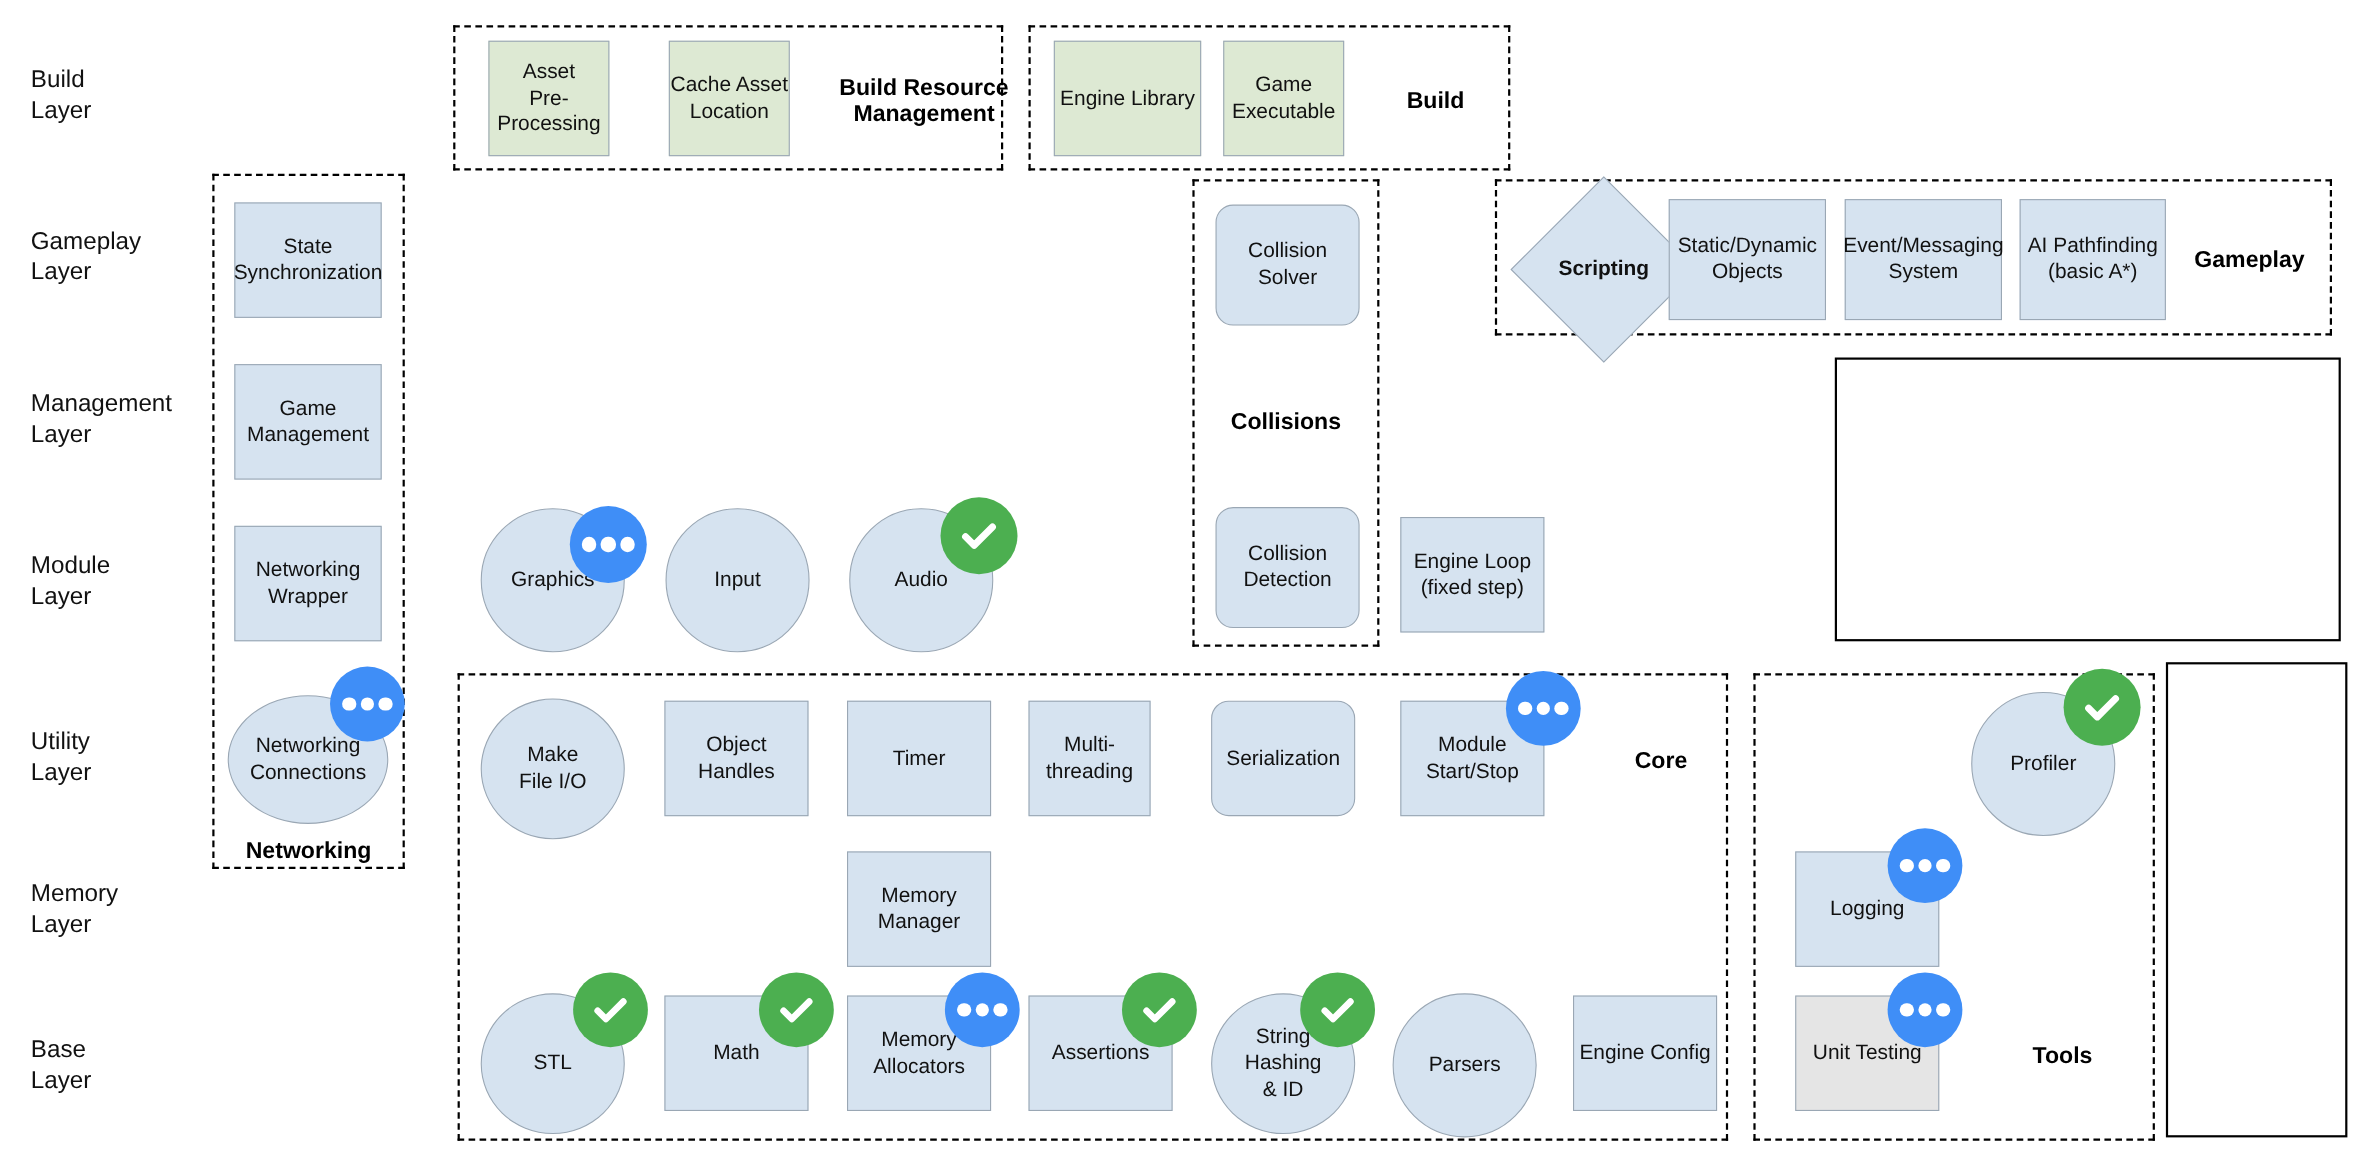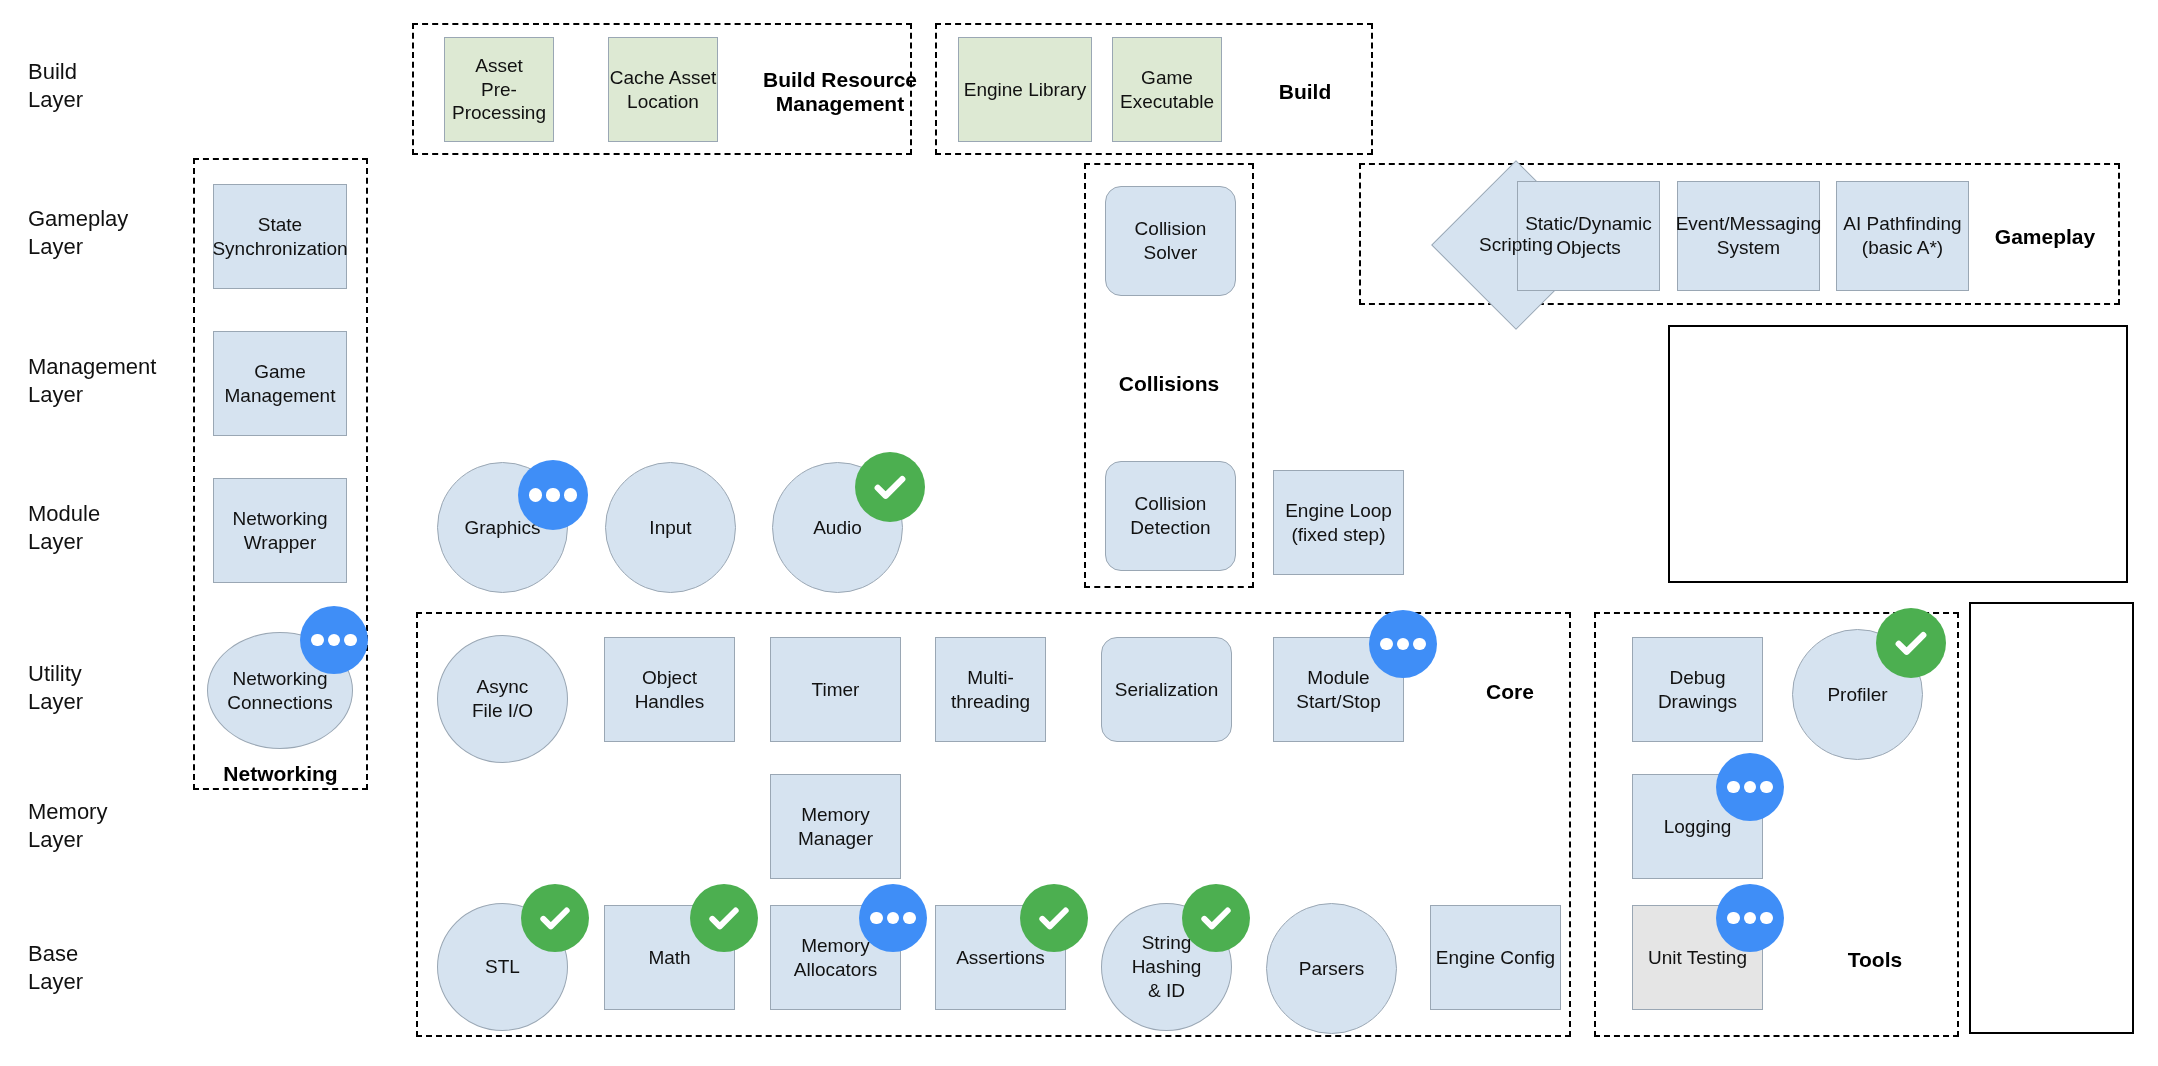--- a/index.html
+++ b/index.html
@@ -129,21 +129,21 @@
 Solver</div>
   <div class="node round fill-blue" style="left:1105px;top:461px;width:131px;height:110px;">Collision
 Detection</div>
 
   <div class="node rect fill-blue" style="left:1273px;top:470px;width:131px;height:105px;">Engine Loop
 (fixed step)</div>
 
   <div class="group" style="left:1359px;top:163px;width:761px;height:142px;"></div>
   <div class="group-label" style="left:1975px;top:225px;width:140px;">Gameplay</div>
 
-  <div class="diamond-wrap" style="left:1456px;top:185px;width:120px;height:120px;">
+  <div class="diamond-wrap" style="left:1398px;top:185px;width:120px;height:120px;font-weight:bold;">
     <div class="diamond-shape"></div>
     <div class="diamond-text">Scripting</div>
   </div>
 
   <div class="node rect fill-blue" style="left:1517px;top:181px;width:143px;height:110px;">Static/Dynamic
 Objects</div>
   <div class="node rect fill-blue" style="left:1836px;top:181px;width:133px;height:110px;">AI Pathfinding
 (basic A*)</div>
   <div class="node rect fill-blue" style="left:1677px;top:181px;width:143px;height:110px;">Event/Messaging
 System</div>
@@ -168,21 +168,21 @@
 
   <div class="legend-swatch fill-blue" style="left:1927px;top:478px;width:37px;height:37px;border-radius:50%;"></div>
   <div class="legend-item-label" style="left:1976px;top:484px;">3rd Party</div>
 
   <div class="legend-swatch fill-blue" style="left:1932px;top:533px;width:28px;height:28px;transform:rotate(45deg);"></div>
   <div class="legend-item-label" style="left:1976px;top:534px;">If Time Permits</div>
 
   <div class="group" style="left:416px;top:612px;width:1155px;height:425px;"></div>
   <div class="group-label" style="left:1455px;top:680px;width:110px;">Core</div>
 
-  <div class="node ellipse fill-blue" style="left:437px;top:635px;width:131px;height:128px;">Async
+  <div class="node ellipse fill-blue" style="left:437px;top:635px;width:131px;height:128px;">Make
 File I/O</div>
   <div class="node rect fill-blue" style="left:604px;top:637px;width:131px;height:105px;">Object
 Handles</div>
   <div class="node rect fill-blue" style="left:770px;top:637px;width:131px;height:105px;">Timer</div>
   <div class="node rect fill-blue" style="left:935px;top:637px;width:111px;height:105px;">Multi-
 threading</div>
   <div class="node round fill-blue" style="left:1101px;top:637px;width:131px;height:105px;">Serialization</div>
   <div class="node rect fill-blue" style="left:1273px;top:637px;width:131px;height:105px;">Module
 Start/Stop</div>
   <div class="badge blue" style="left:1369px;top:610px;width:68px;height:68px;">
@@ -235,22 +235,20 @@
       <path d="M5 12.5l4.5 4.5L19 7.5" fill="none" stroke="#fff" stroke-width="3.6" stroke-linecap="round" stroke-linejoin="round"></path>
     </svg>
   </div>
 
   <div class="node circle fill-blue" style="left:1266px;top:903px;width:131px;height:131px;">Parsers</div>
   <div class="node rect fill-blue" style="left:1430px;top:905px;width:131px;height:105px;">Engine Config</div>
 
   <div class="group" style="left:1594px;top:612px;width:365px;height:425px;"></div>
   <div class="group-label" style="left:1820px;top:948px;width:110px;">Tools</div>
 
-  <div class="node rect fill-blue" style="left:1632px;top:637px;width:131px;height:105px;">Debug
-Drawings</div>
 
   <div class="node circle fill-blue" style="left:1792px;top:629px;width:131px;height:131px;">Profiler</div>
   <div class="badge green" style="left:1876px;top:608px;width:70px;height:70px;">
     <svg viewBox="0 0 24 24" width="42" height="42">
       <path d="M5 12.5l4.5 4.5L19 7.5" fill="none" stroke="#fff" stroke-width="3.6" stroke-linecap="round" stroke-linejoin="round"></path>
     </svg>
   </div>
 
   <div class="node rect fill-blue" style="left:1632px;top:774px;width:131px;height:105px;">Logging</div>
   <div class="badge blue" style="left:1716px;top:753px;width:68px;height:68px;">

